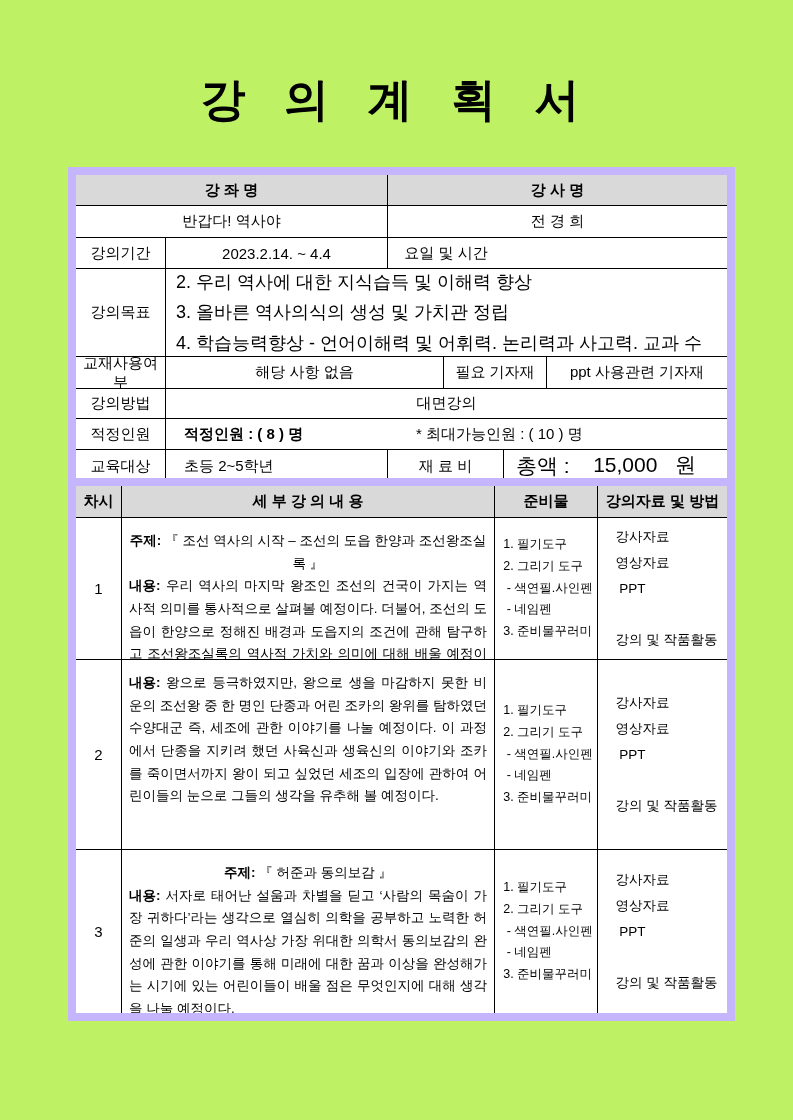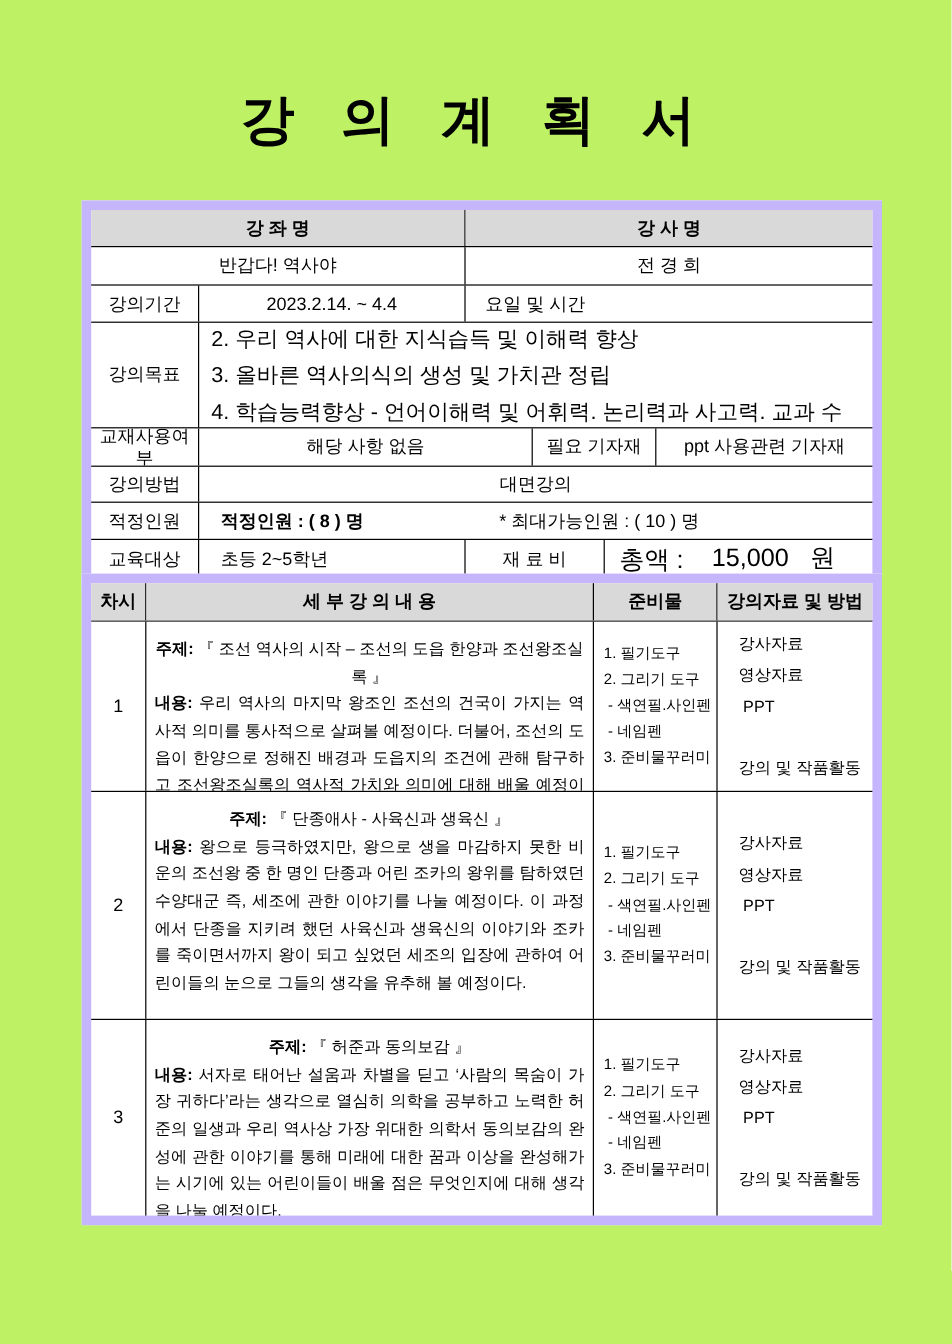--- a/index.html
+++ b/index.html
@@ -198,21 +198,20 @@
       <div class="cell c-resources res-cell">강사자료
 영상자료
  PPT
 
 강의 및 작품활동</div>
     </div>
 
     <div class="row lesson-row lr2">
       <div class="cell c-session">2</div>
       <div class="cell c-details lesson-details">
-        <div class="topic-line"><span class="bold-label">주제:</span> <span>『 단종애사 - 사육신과 생육신 』</span></div>
         <div class="content-text"><span class="bold-label">내용:</span> <span>왕으로 등극하였지만, 왕으로 생을 마감하지 못한 비운의 조선왕 중 한 명인 단종과 어린 조카의 왕위를 탐하였던 수양대군 즉, 세조에 관한 이야기를 나눌 예정이다. 이 과정에서 단종을 지키려 했던 사육신과 생육신의 이야기와 조카를 죽이면서까지 왕이 되고 싶었던 세조의 입장에 관하여 어린이들의 눈으로 그들의 생각을 유추해 볼 예정이다.</span></div>
       </div>
       <div class="cell c-materials pre-cell">1. 필기도구
 2. 그리기 도구
  - 색연필.사인펜
  - 네임펜
 3. 준비물꾸러미</div>
       <div class="cell c-resources res-cell">강사자료
 영상자료
  PPT

